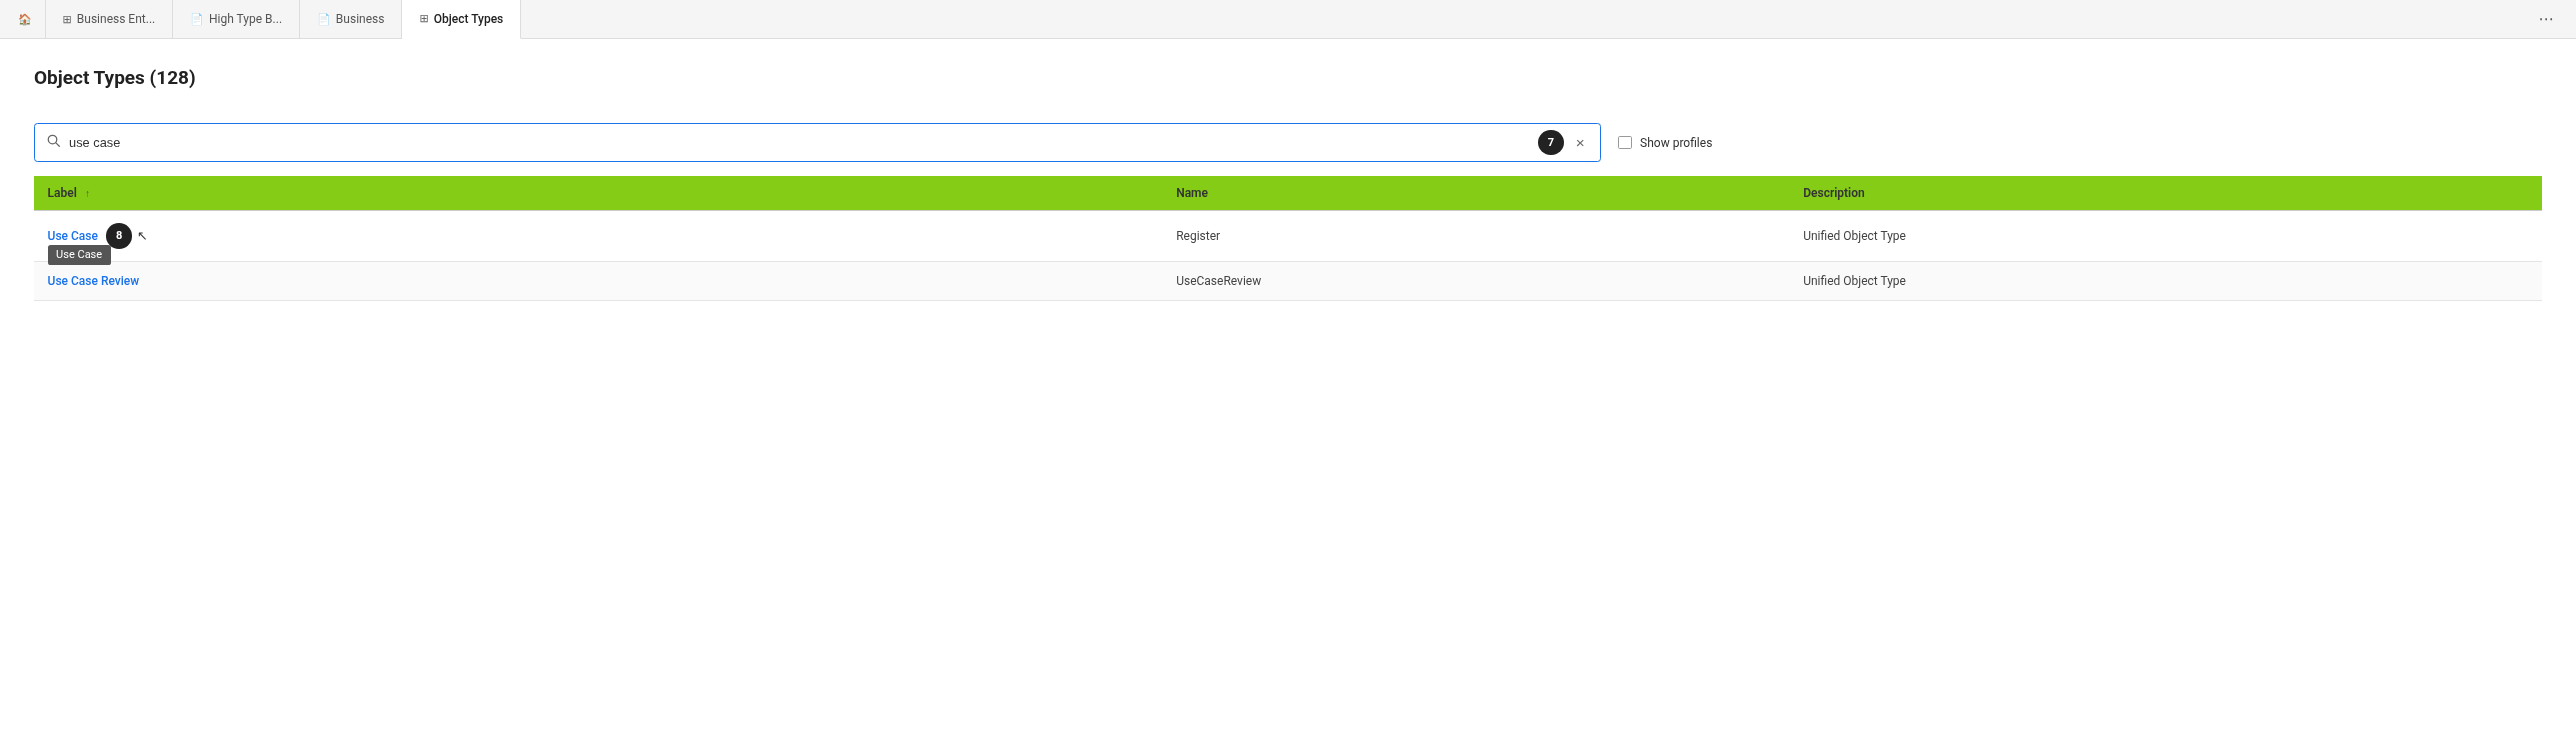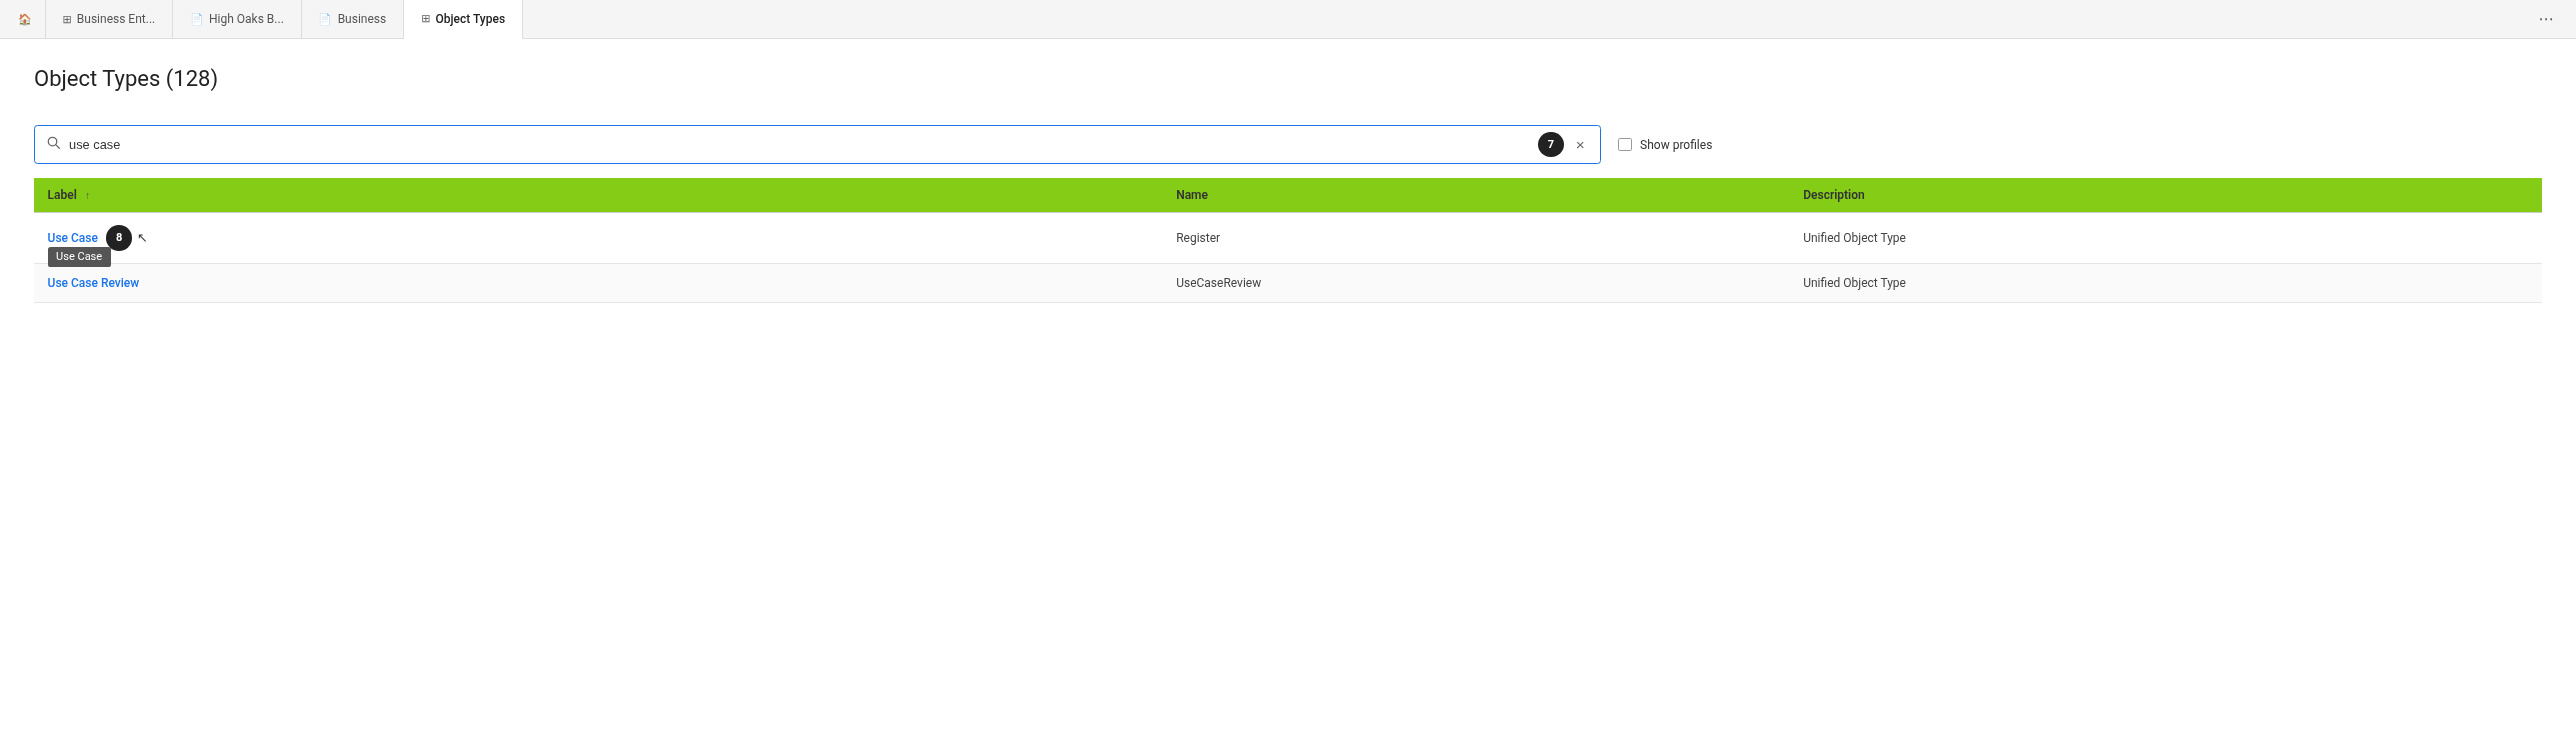--- a/index.html
+++ b/index.html
@@ -57,22 +57,22 @@
       cursor: pointer;
       letter-spacing: 1.7px;
     }
 
     
     .main-content {
       padding: 27px 34px;
     }
 
     .page-title {
-      font-size: 22px;
-      font-weight: 400;
+      font-size: 19px;
+      font-weight: 700;
       color: #222;
       margin-bottom: 34px;
     }
 
     
     .search-area {
       display: flex;
       align-items: center;
       gap: 17px;
       margin-bottom: 0;
@@ -243,21 +243,21 @@
 <div class="tab-bar">
   <div class="tab">
     <span class="tab-icon">🏠</span>
   </div>
   <div class="tab">
     <span class="tab-icon">⊞</span>
     <span>Business Ent...</span>
   </div>
   <div class="tab">
     <span class="tab-icon">📄</span>
-    <span>High Oaks B...</span>
+    <span>High Type B...</span>
   </div>
   <div class="tab">
     <span class="tab-icon">📄</span>
     <span>Business</span>
   </div>
   <div class="tab active">
     <span class="tab-icon">⊞</span>
     <span>Object Types</span>
   </div>
   <div class="tab-more">⋯</div>

